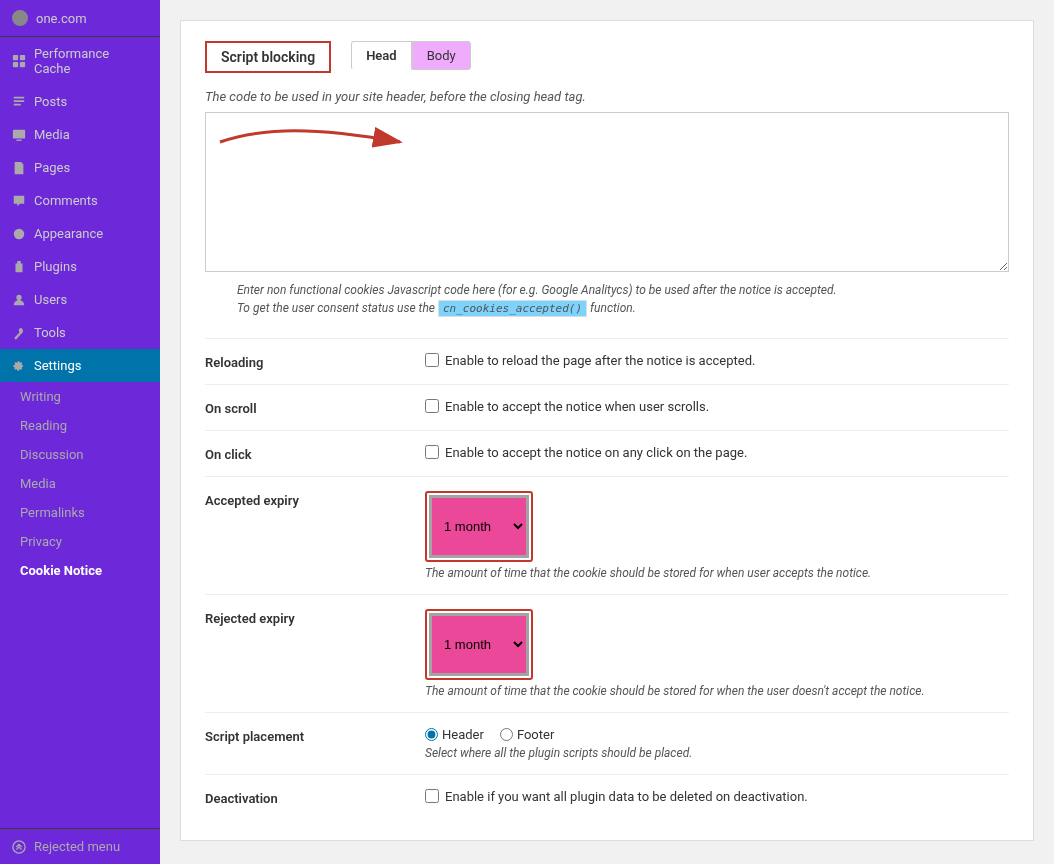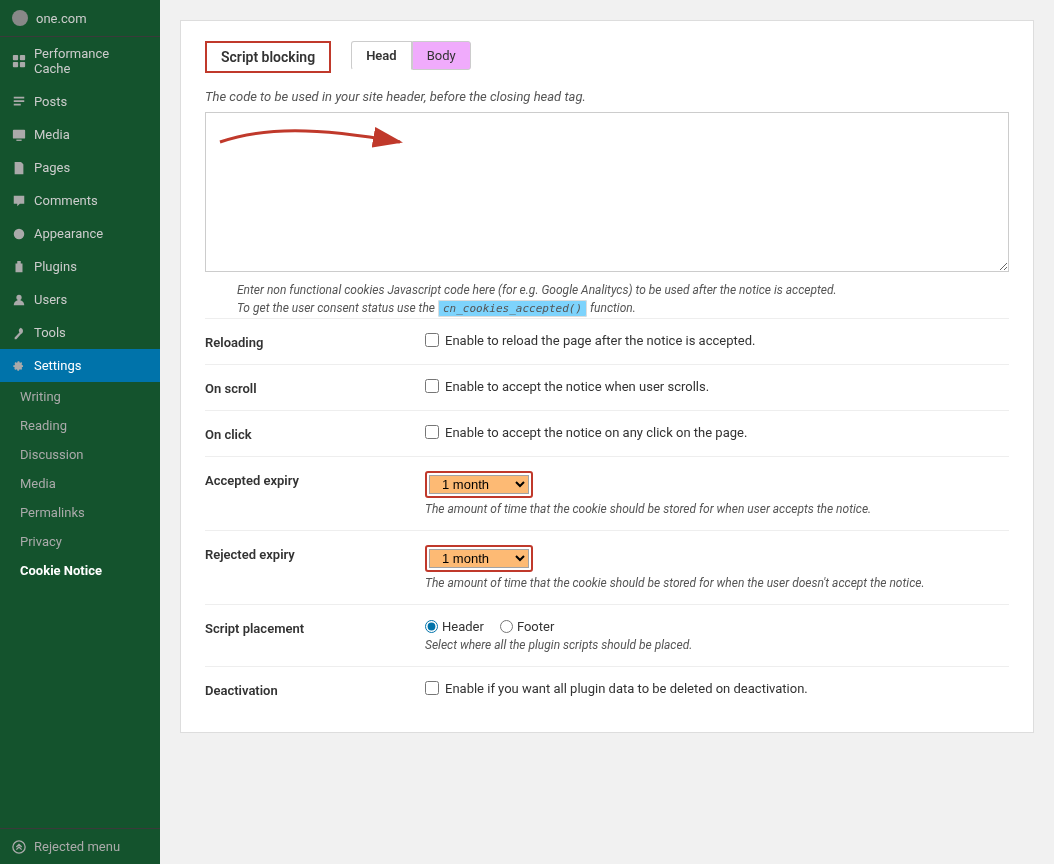--- a/index.html
+++ b/index.html
@@ -1,21 +1,21 @@
 <!DOCTYPE html>
 <html><head>
   <meta charset="utf-8">
   <style>
     * { box-sizing: border-box; margin: 0; padding: 0; }
     body { font-family: -apple-system, BlinkMacSystemFont, "Segoe UI", Roboto, sans-serif; font-size: 13px; background: #f1f1f1; display: flex; height: 864px; overflow: hidden; }
 
     
     #sidebar {
       width: 160px;
-      background: #14532d;
+      background: #6d28d9;
       color: #ccc;
       display: flex;
       flex-direction: column;
       flex-shrink: 0;
       height: 864px;
       overflow-y: auto;
     }
     .sidebar-logo {
       display: flex;
       align-items: center;
@@ -162,20 +162,21 @@
       background: #7dd3fc;
       border: 1px solid #ddd;
       padding: 1px 4px;
       font-family: monospace;
       font-size: 11px;
       border-radius: 2px;
     }
 
     
     .settings-section {
+      margin-top: 20px;
     }
     .settings-row {
       display: flex;
       align-items: flex-start;
       padding: 14px 0;
       border-top: 1px solid #eee;
       gap: 20px;
     }
     .settings-label {
       width: 200px;
@@ -209,24 +210,24 @@
 
     
     .expiry-select-wrapper {
       display: inline-flex;
       align-items: center;
       border: 2px solid #c0392b;
       border-radius: 3px;
       padding: 2px;
     }
     .expiry-select {
-      padding: 0 8px;
-      font-size: 13px;
-      border: 1px solid #a3a3a3;
-      background: #fdba74;
+      padding: 20px 8px;
+      font-size: 13px;
+      border: 3px solid #a3a3a3;
+      background: #ec4899;
       cursor: pointer;
       min-width: 100px;
     }
 
     
     .radio-group {
       display: flex;
       gap: 16px;
       align-items: center;
     }

